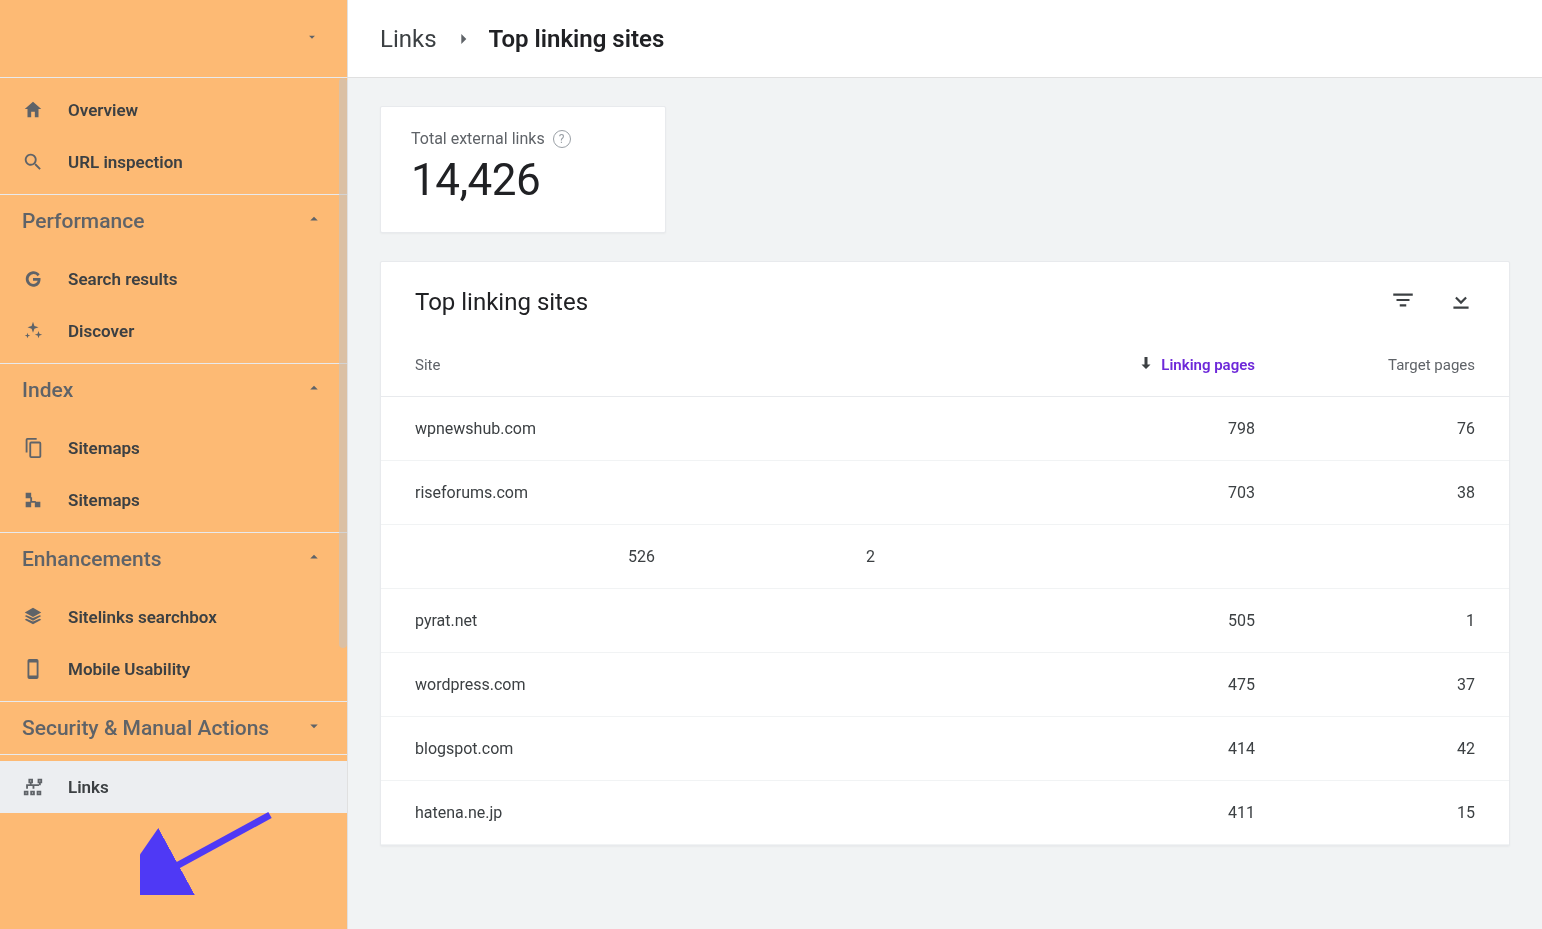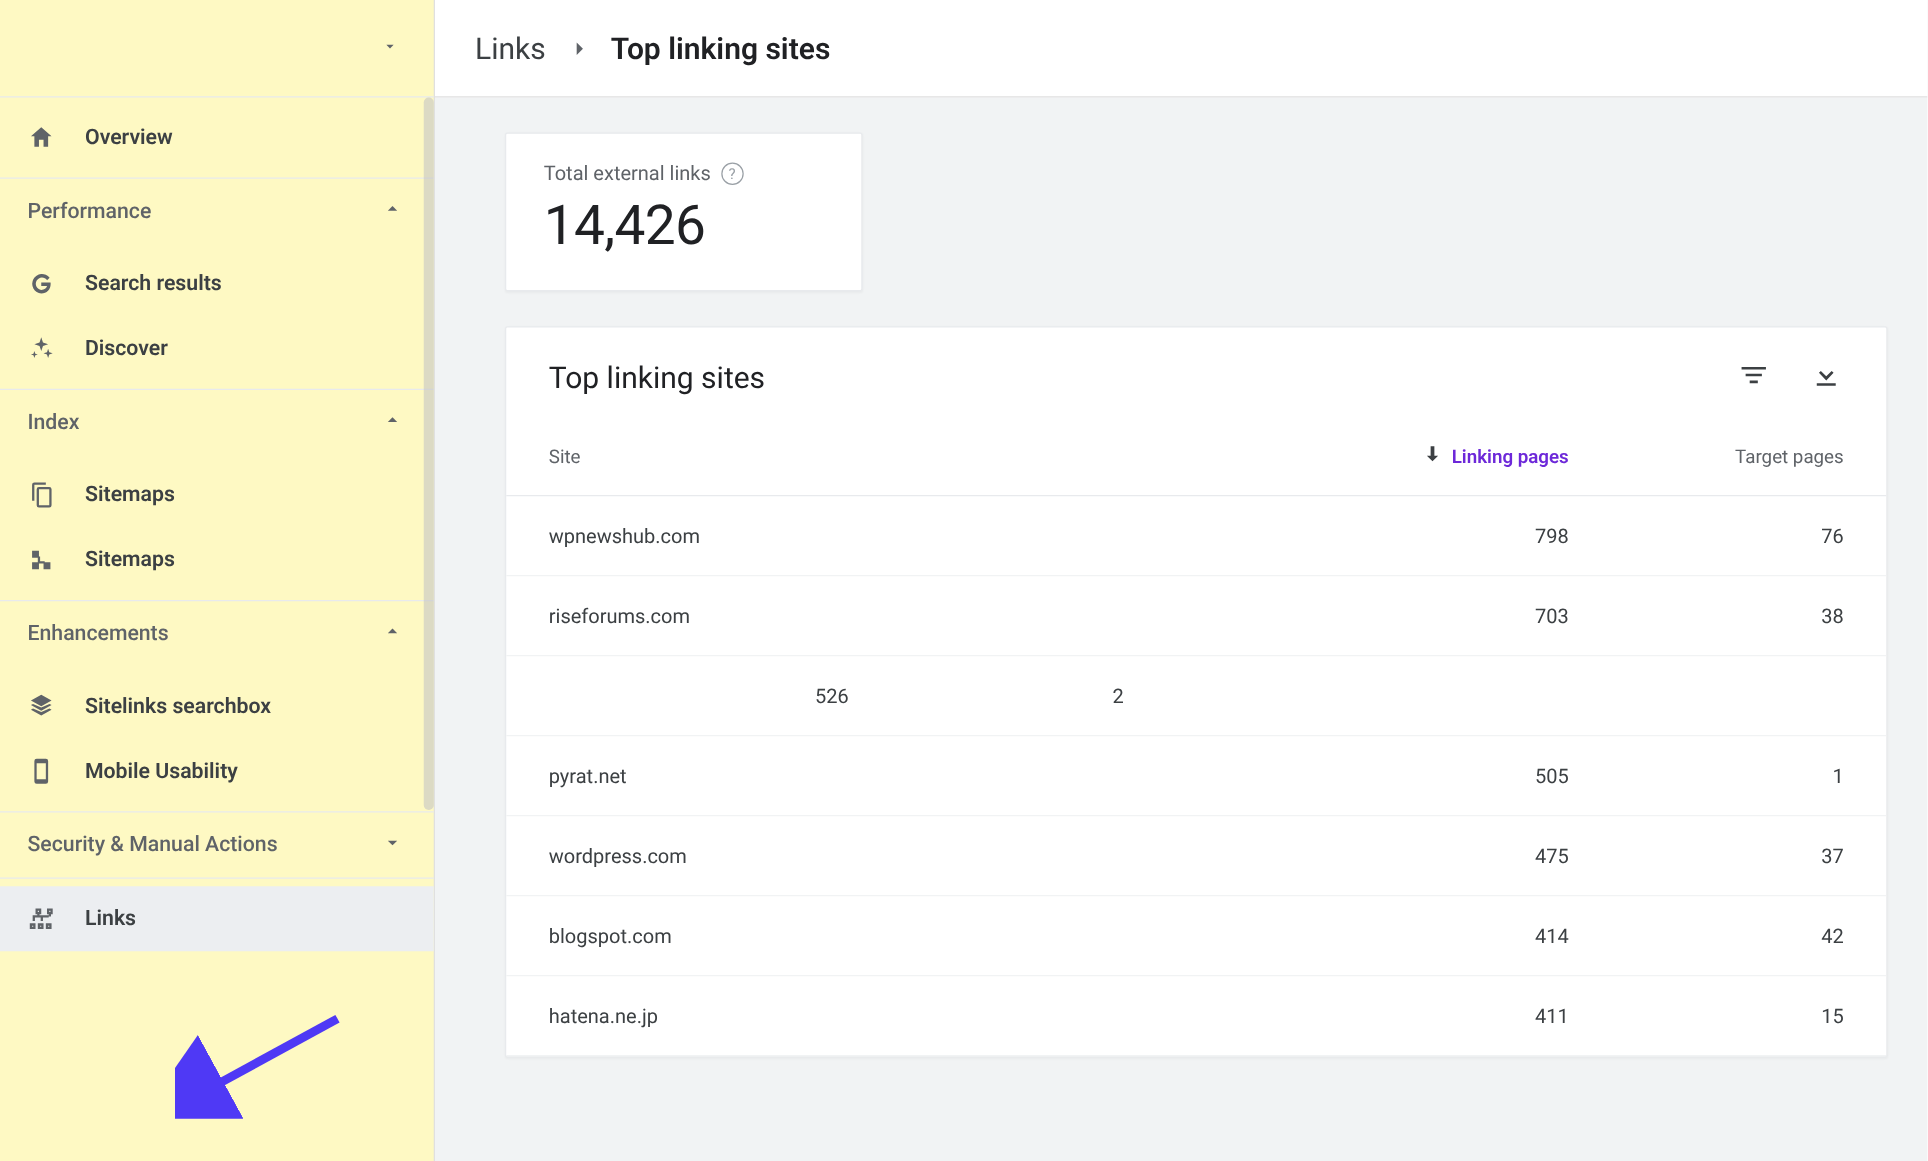--- a/index.html
+++ b/index.html
@@ -13,21 +13,21 @@
   }
   .app {
     display: flex;
     width: 100%;
     height: 100%;
   }
 
   
   .sidebar {
     width: 348px;
-    background: #fef9c3;
+    background: #fdba74;
     border-right: 1px solid #e0e0e0;
     position: relative;
     display: flex;
     flex-direction: column;
   }
   .sidebar-scrollbar {
     position: absolute;
     top: 78px;
     right: 0;
     width: 8px;
@@ -69,21 +69,21 @@
     font-weight: 600;
     color: #3c4043;
   }
   .section-header {
     display: flex;
     align-items: center;
     justify-content: space-between;
     height: 52px;
     padding: 0 24px 0 22px;
     color: #5f6368;
-    font-size: 17px;
+    font-size: 21px;
     font-weight: 500;
     cursor: pointer;
   }
   .section-header svg { fill: #5f6368; }
 
   
   .main {
     flex: 1;
     display: flex;
     flex-direction: column;
@@ -110,21 +110,20 @@
   .breadcrumb-sep svg { fill: #5f6368; }
   .breadcrumb-leaf {
     font-size: 24px;
     font-weight: 600;
     color: #202124;
   }
   .content {
     padding: 28px 32px;
     flex: 1;
     overflow: auto;
-    margin-left: 24px;
   }
 
   
   .metric-card {
     width: 286px;
     background: #fff;
     border: 1px solid #e8eaed;
     border-radius: 2px;
     padding: 22px 30px 26px;
     box-shadow: 0 1px 2px rgba(0,0,0,0.04);
@@ -248,20 +247,28 @@
     </div>
 
     <div class="nav-block">
       <div class="nav-item">
         <span class="icon">
           <svg width="22" height="22" viewBox="0 0 24 24">
               <path d="M12 3l9 8h-3v9h-4v-6H10v6H6v-9H3l9-8z"></path>
             </svg>
         </span>
         <span class="label">Overview</span>
+      </div>
+      <div class="nav-item">
+        <span class="icon">
+          <svg width="22" height="22" viewBox="0 0 24 24">
+              <path d="M15.5 14h-.79l-.28-.27a6.5 6.5 0 10-.7.7l.27.28v.79l5 5 1.5-1.5-5-5zm-6 0a4.5 4.5 0 114.5-4.5 4.5 4.5 0 01-4.5 4.5z"></path>
+            </svg>
+        </span>
+        <span class="label">URL inspection</span>
       </div>
     </div>
 
     <div class="nav-divider"></div>
 
     <div class="section-header">
       <span>Performance</span>
       <span>
         <svg width="18" height="18" viewBox="0 0 24 24">
             <path d="M7 14l5-5 5 5z"></path>

